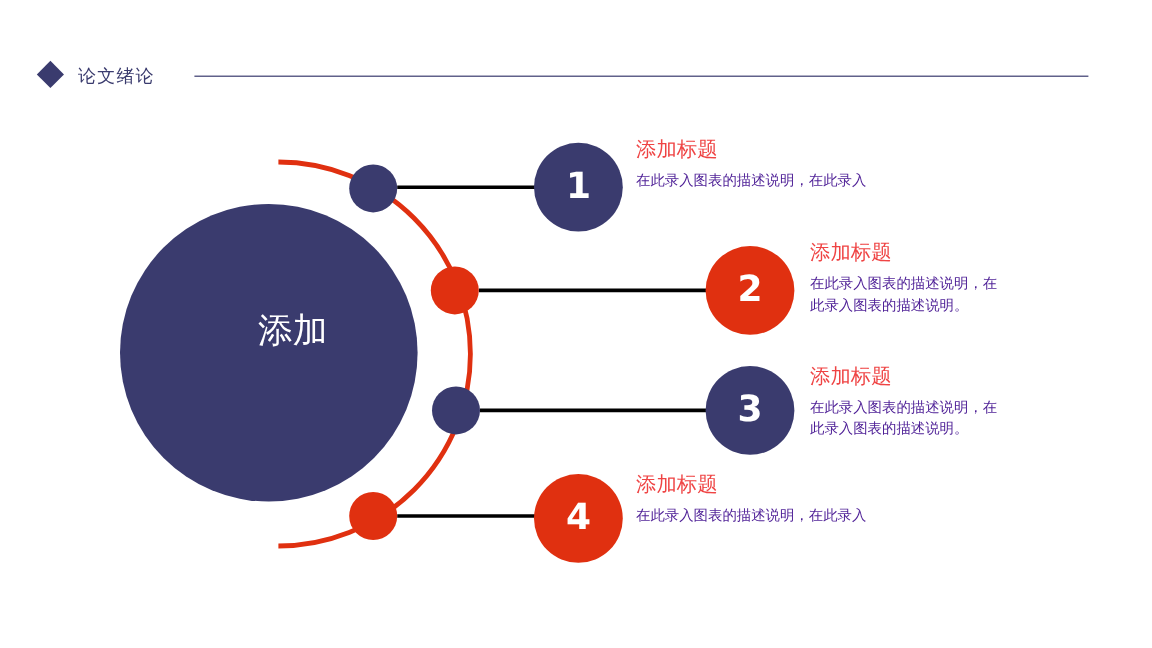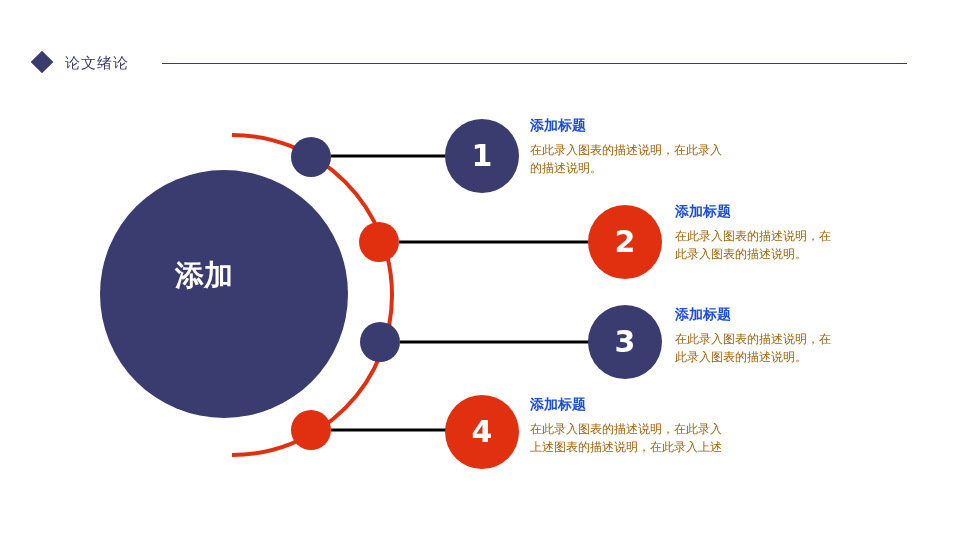--- a/index.html
+++ b/index.html
@@ -14,30 +14,30 @@
   }
   .header-title {
     position: absolute; left: 65px; top: 50px; font-size: 15px; line-height: 26px;
     color: #3a3b6e; font-family: "DejaVu Serif", "Liberation Serif", serif; letter-spacing: 1px;
   }
   .header-line {
     position: absolute; left: 162px; top: 63px; width: 745px; height: 1px; background: #3a3b6e;
   }
   svg.diagram { position: absolute; left: 0; top: 0; }
   .center-title {
-    position: absolute; left: 175px; top: 258px; width: 98px; text-align: left;
-    color: #ffffff; font-weight: bold; font-size: 29px; line-height: 35px;
+    position: absolute; left: 175px; top: 258px; width: 98px; text-align: right;
+    color: #ffffff; font-weight: normal; font-size: 29px; line-height: 35px;
   }
   .num {
     position: absolute; width: 74px; height: 74px; text-align: center; line-height: 74px;
     color: #ffffff; font-weight: bold; font-size: 30px;
   }
   .item { position: absolute; }
-  .item-title { font-size: 14px; font-weight: bold; color: #1d4ed8; line-height: 24px; margin-bottom: 4px; }
-  .item-desc { font-size: 12px; color: #a16207; line-height: 18px; }
+  .item-title { font-size: 17px; font-weight: normal; color: #ef4444; line-height: 24px; margin-bottom: 4px; }
+  .item-desc { font-size: 12px; color: #4c1d95; line-height: 18px; }
 </style>
 </head>
 <body>
 
 <div class="header-diamond"></div>
 <div class="header-title">论文绪论</div>
 <div class="header-line"></div>
 
 <svg class="diagram" width="960" height="540" viewBox="0 0 960 540">
 
@@ -67,21 +67,20 @@
 
 <div class="num" style="left:445px;top:119px;">1</div>
 <div class="num" style="left:588px;top:205px;">2</div>
 <div class="num" style="left:588px;top:305px;">3</div>
 <div class="num" style="left:445px;top:395px;">4</div>
 
 <div class="item" style="left:530px;top:113px;">
   <div class="item-title">添加标题</div>
   <div class="item-desc">
     <div>在此录入图表的描述说明，在此录入</div>
-    <div>的描述说明。</div>
   </div>
 </div>
 
 <div class="item" style="left:675px;top:199px;">
   <div class="item-title">添加标题</div>
   <div class="item-desc">
     <div>在此录入图表的描述说明，在</div>
     <div>此录入图表的描述说明。</div>
   </div>
 </div>
@@ -91,15 +90,14 @@
   <div class="item-desc">
     <div>在此录入图表的描述说明，在</div>
     <div>此录入图表的描述说明。</div>
   </div>
 </div>
 
 <div class="item" style="left:530px;top:392px;">
   <div class="item-title">添加标题</div>
   <div class="item-desc">
     <div>在此录入图表的描述说明，在此录入</div>
-    <div>上述图表的描述说明，在此录入上述</div>
   </div>
 </div>
 
 </body></html>

